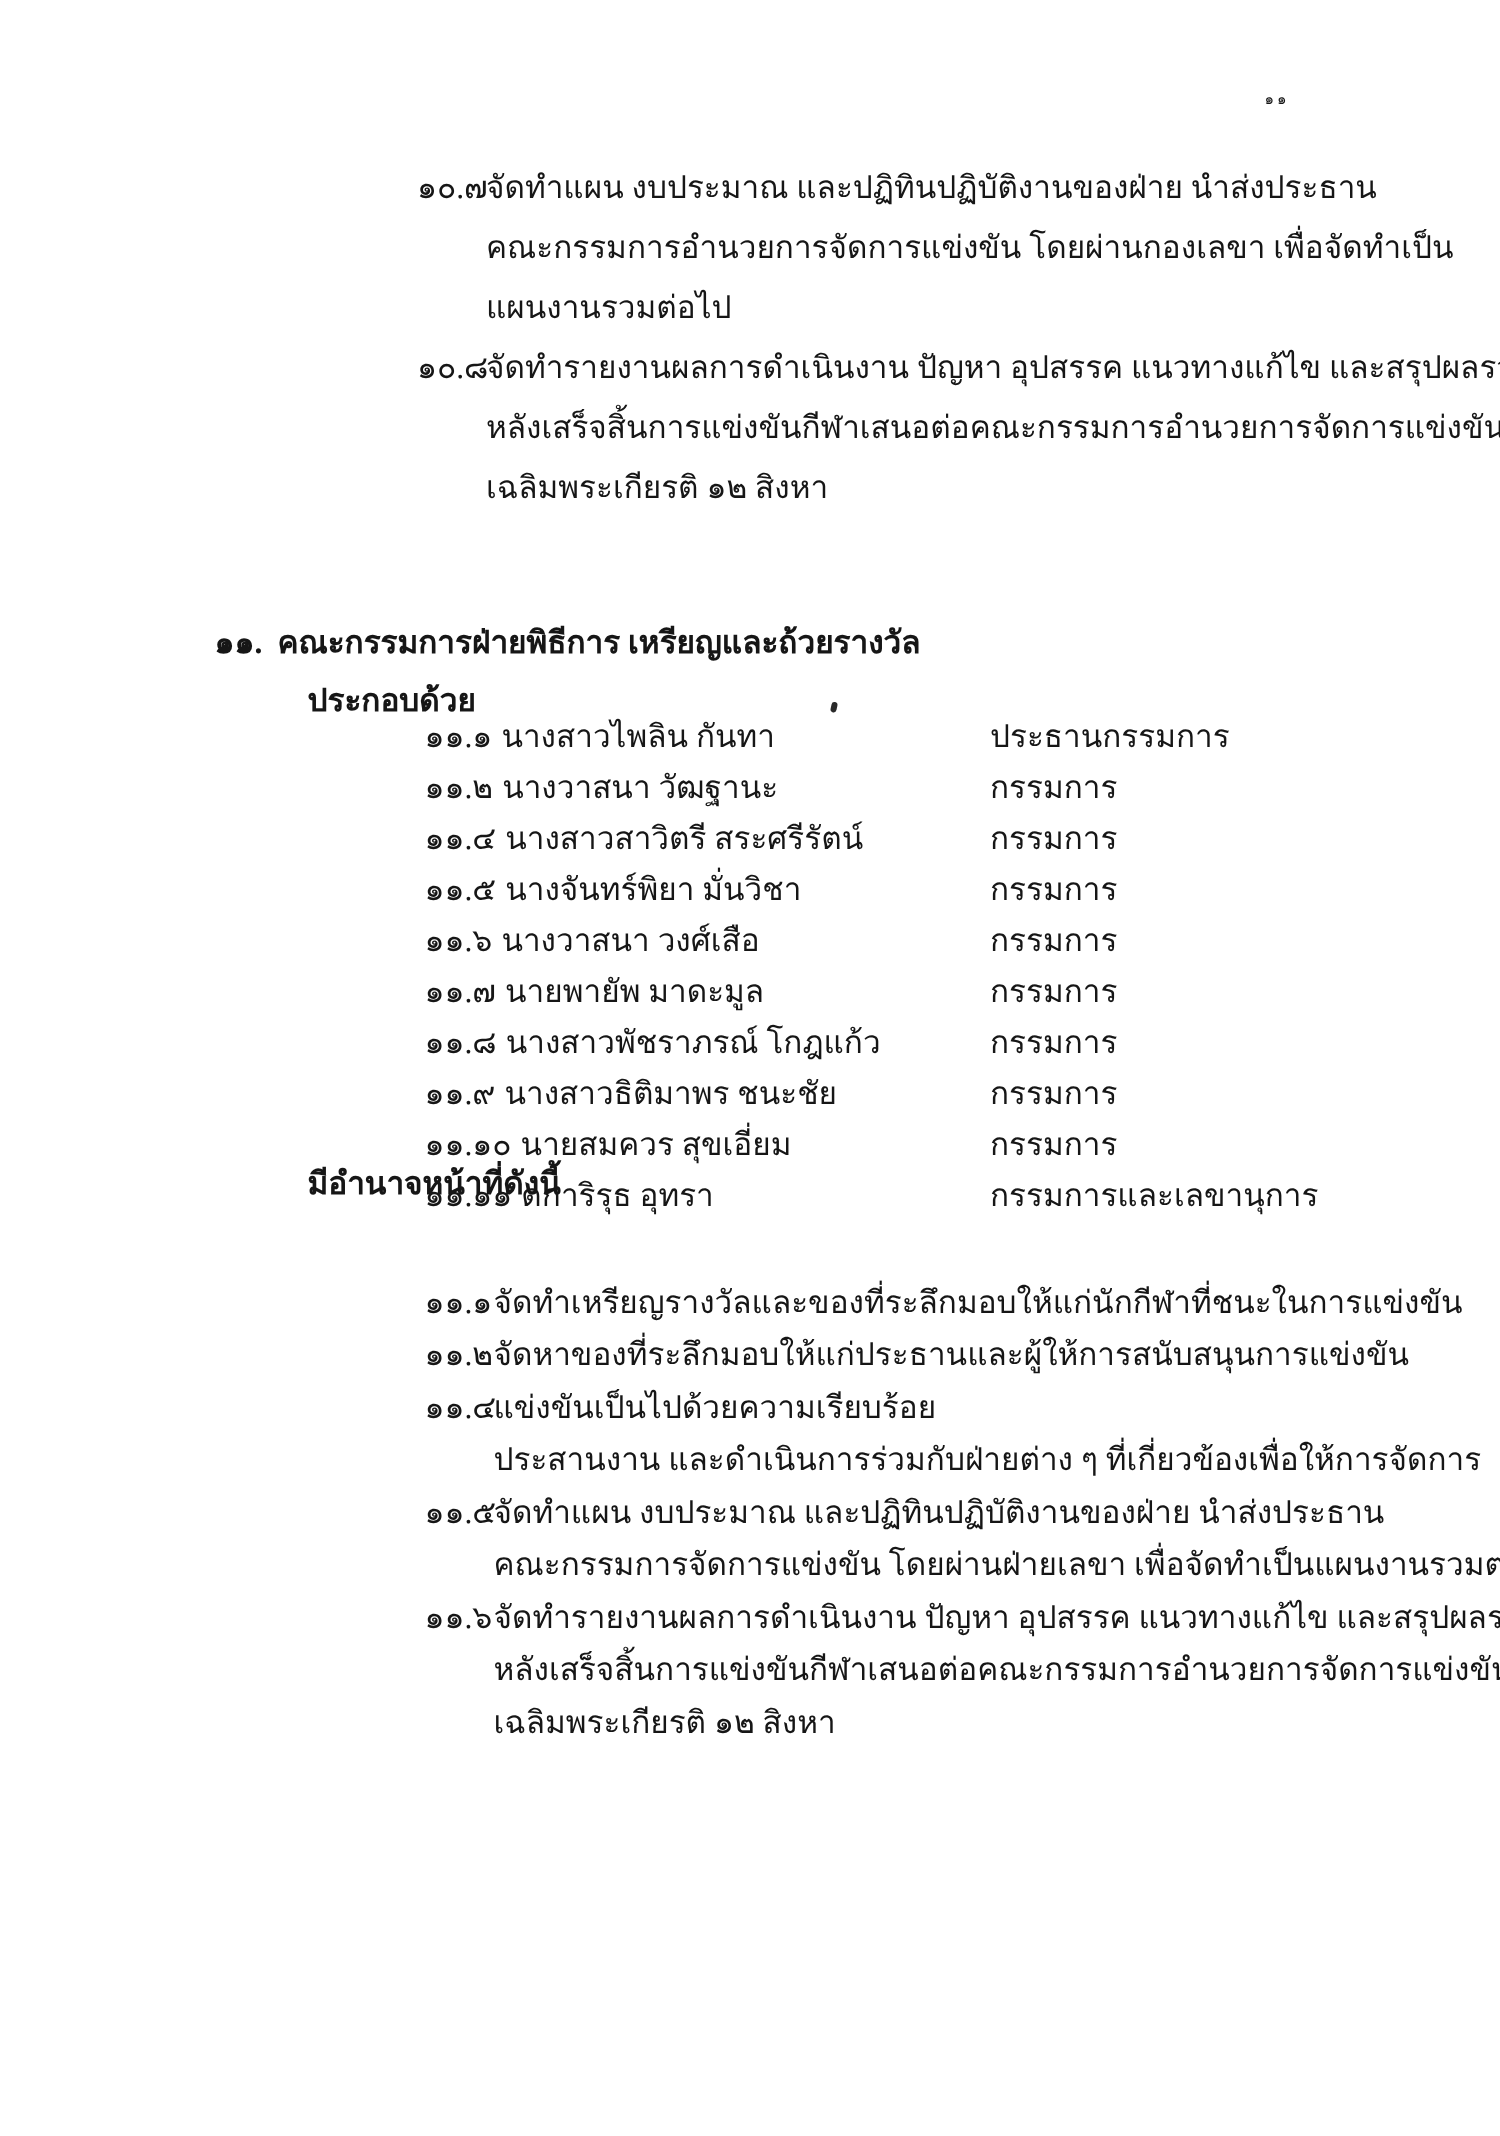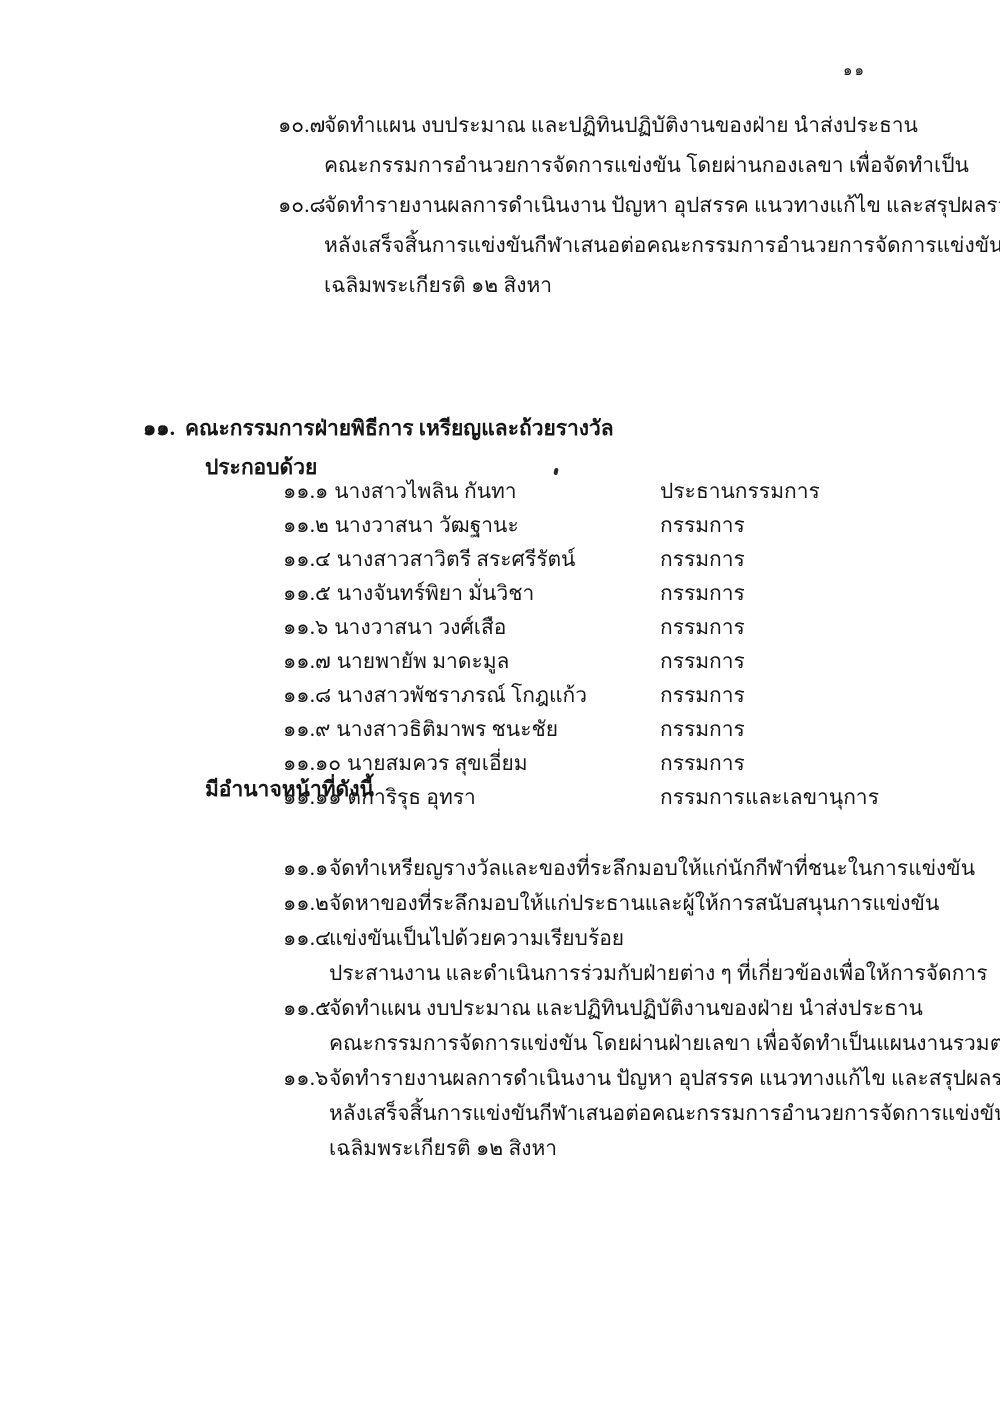--- a/index.html
+++ b/index.html
@@ -10,21 +10,21 @@
     width: 1000px;
     height: 1424px;
     background: #ffffff;
     overflow: hidden;
     font-size: 21px;
   }
   .page-number {
     position: absolute;
     left: 843px;
     top: 58px;
-    font-size: 15px;
+    font-size: 10px;
     letter-spacing: 2px;
   }
   
   .sec10 {
     position: absolute;
     left: 278px;
     top: 105px;
     width: 672px;
   }
   .numbered-item { display: flex; }
@@ -114,20 +114,21 @@
 
   <div class="page-number">๑๑</div>
 
   <div class="sec10">
 
     <div class="numbered-item">
       <div class="item-num">๑๐.๗</div>
       <div class="item-lines">
         <div class="line">จัดทำแผน งบประมาณ และปฏิทินปฏิบัติงานของฝ่าย นำส่งประธาน</div>
         <div class="line">คณะกรรมการอำนวยการจัดการแข่งขัน โดยผ่านกองเลขา เพื่อจัดทำเป็น</div>
+        <div class="line">แผนงานรวมต่อไป</div>
       </div>
     </div>
 
     <div class="numbered-item">
       <div class="item-num">๑๐.๘</div>
       <div class="item-lines">
         <div class="line">จัดทำรายงานผลการดำเนินงาน ปัญหา อุปสรรค แนวทางแก้ไข และสรุปผลรวม</div>
         <div class="line">หลังเสร็จสิ้นการแข่งขันกีฬาเสนอต่อคณะกรรมการอำนวยการจัดการแข่งขันวิ่ง</div>
         <div class="line">เฉลิมพระเกียรติ ๑๒ สิงหา</div>
       </div>

